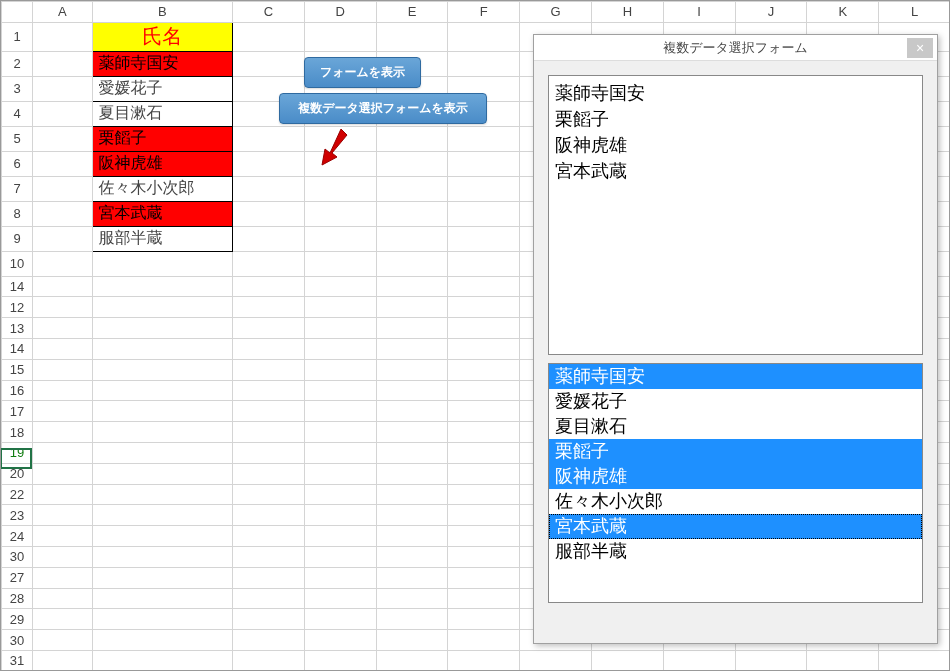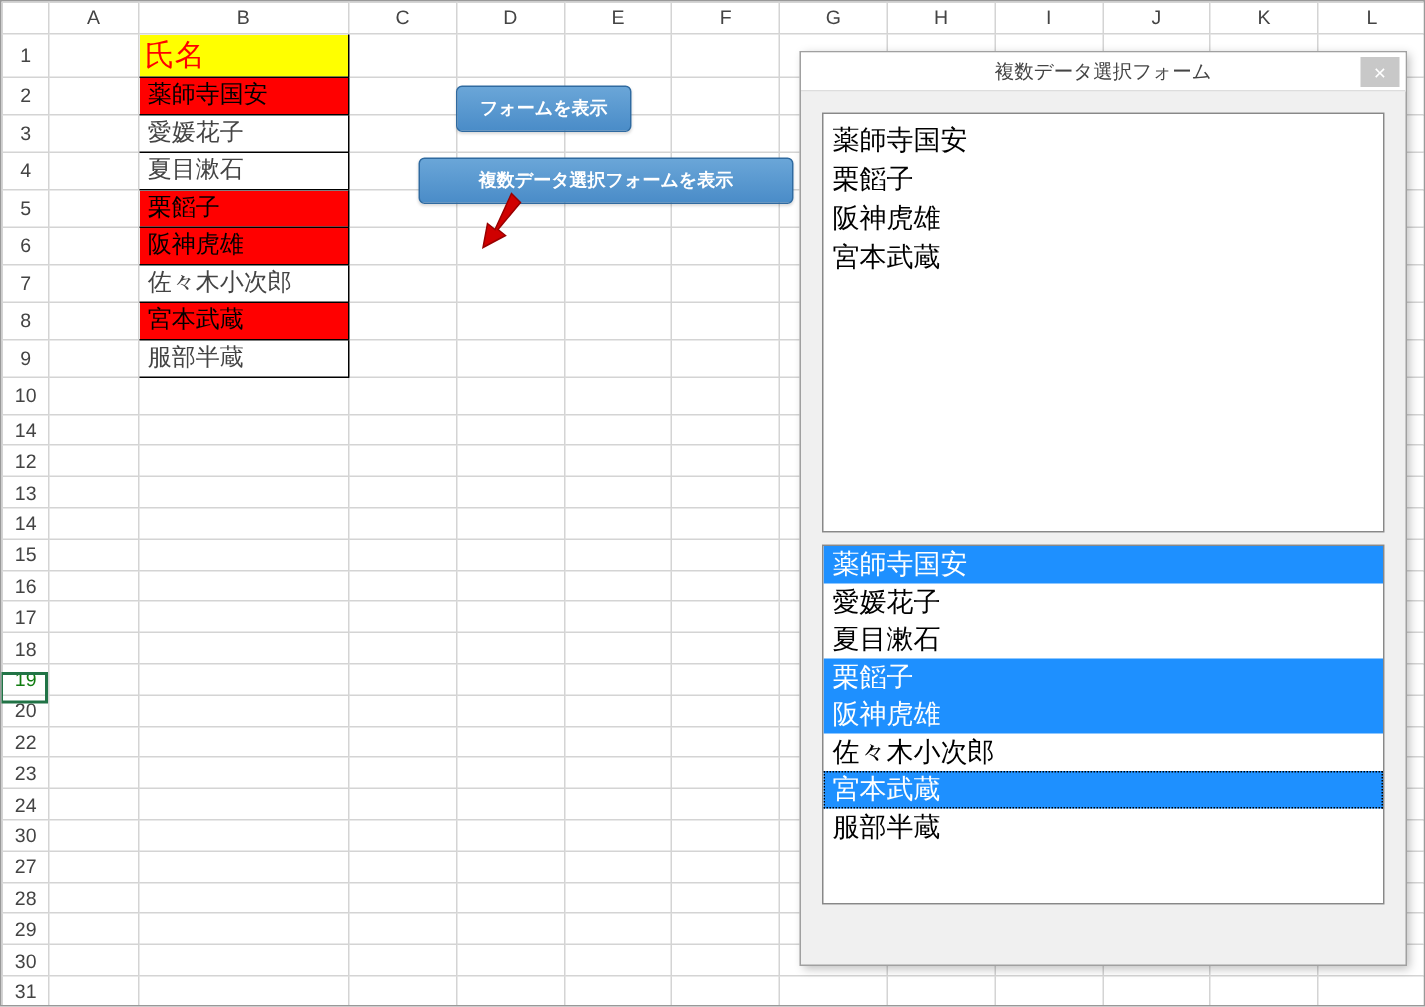--- a/index.html
+++ b/index.html
@@ -203,21 +203,21 @@
         <th class="col-head">G</th>
         <th class="col-head">H</th>
         <th class="col-head">I</th>
         <th class="col-head">J</th>
         <th class="col-head">K</th>
         <th class="col-head">L</th>
       </tr>
       <tr style="height: 24px;">
         <th class="row-head">1</th>
         <td></td>
-        <td class="name-cell-header" style="text-align: left;">氏名</td>
+        <td class="name-cell-header" style="text-align: center;">氏名</td>
         <td></td>
         <td></td>
         <td></td>
         <td></td>
         <td></td>
         <td></td>
         <td></td>
         <td></td>
         <td></td>
         <td></td>
@@ -642,21 +642,21 @@
         <td></td>
         <td></td>
       </tr>
     </tbody>
 </table>
 
 <div class="active-cell"></div>
 
 <button class="btn" style="top:56px; left:303px; width:117px;">フォームを表示</button>
 
-<button class="btn" style="top:104px; left:278px; width:250px;">複数データ選択フォームを表示</button>
+<button class="btn" style="top:92px; left:278px; width:208px;">複数データ選択フォームを表示</button>
 
 <svg class="arrow" style="top:126px; left:318px;" viewBox="0 0 30 40">
   <polygon points="22,2 28,8 13,26 18,30 3,38 6,22 11,26" fill="#d00000" stroke="#900" stroke-width="1"></polygon>
 </svg>
 
 <div class="dialog">
   <div class="dialog-title">
     <span>複数データ選択フォーム</span>
     <div class="dialog-close">
       <span>×</span>

